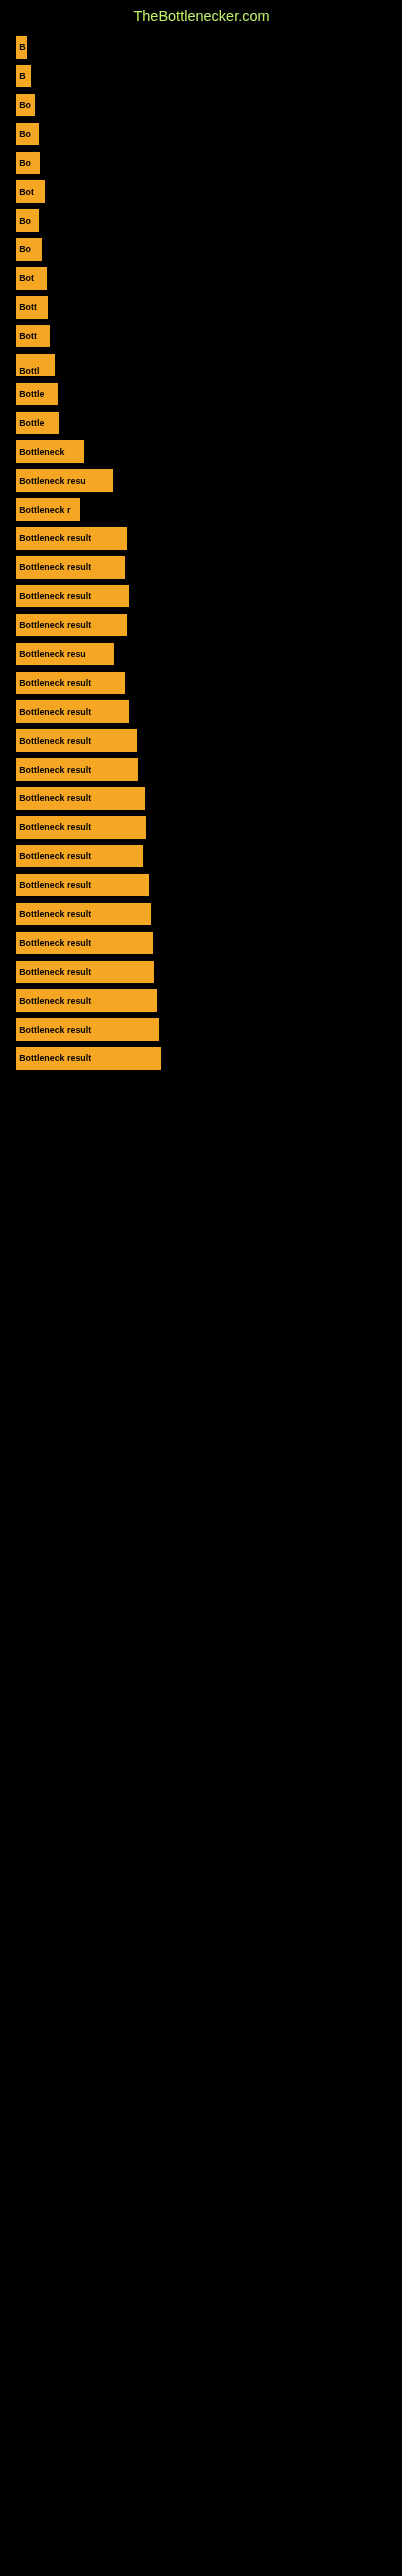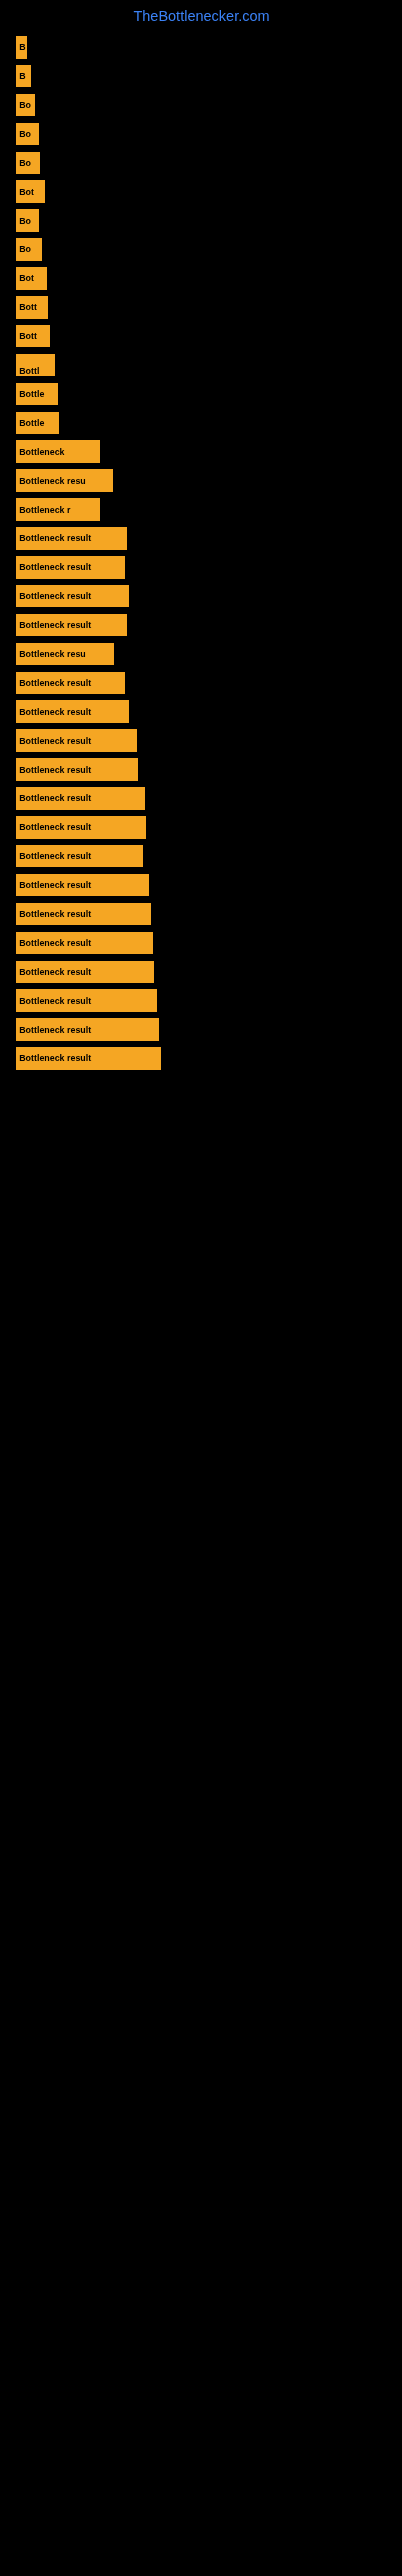--- a/index.html
+++ b/index.html
@@ -8,21 +8,21 @@
       box-sizing: border-box;
     }
     body {
       background-color: #000;
       width: 403px;
       min-height: 2576px;
       font-family: Arial, sans-serif;
       position: relative;
     }
     .site-title {
-      color: #3b82f6;
+      color: #bef264;
       text-align: center;
       font-size: 14.5px;
       padding: 8px 0 4px 0;
       font-weight: normal;
     }
     .bars-container {
       padding: 8px 16px;
       display: flex;
       flex-direction: column;
       gap: 0px;
@@ -117,31 +117,31 @@
       <div class="bar" style="width: 42px;">
         <span class="bar-label">Bottle</span>
       </div>
     </div>
     <div class="bar-row">
       <div class="bar" style="width: 43px;">
         <span class="bar-label">Bottle</span>
       </div>
     </div>
     <div class="bar-row">
-      <div class="bar" style="width: 84px;">
+      <div class="bar" style="width: 68px;">
         <span class="bar-label">Bottleneck</span>
       </div>
     </div>
     <div class="bar-row">
       <div class="bar" style="width: 97px;">
         <span class="bar-label">Bottleneck resu</span>
       </div>
     </div>
     <div class="bar-row">
-      <div class="bar" style="width: 84px;">
+      <div class="bar" style="width: 64px;">
         <span class="bar-label">Bottleneck r</span>
       </div>
     </div>
     <div class="bar-row">
       <div class="bar" style="width: 111px;">
         <span class="bar-label">Bottleneck result</span>
       </div>
     </div>
     <div class="bar-row">
       <div class="bar" style="width: 109px;">

